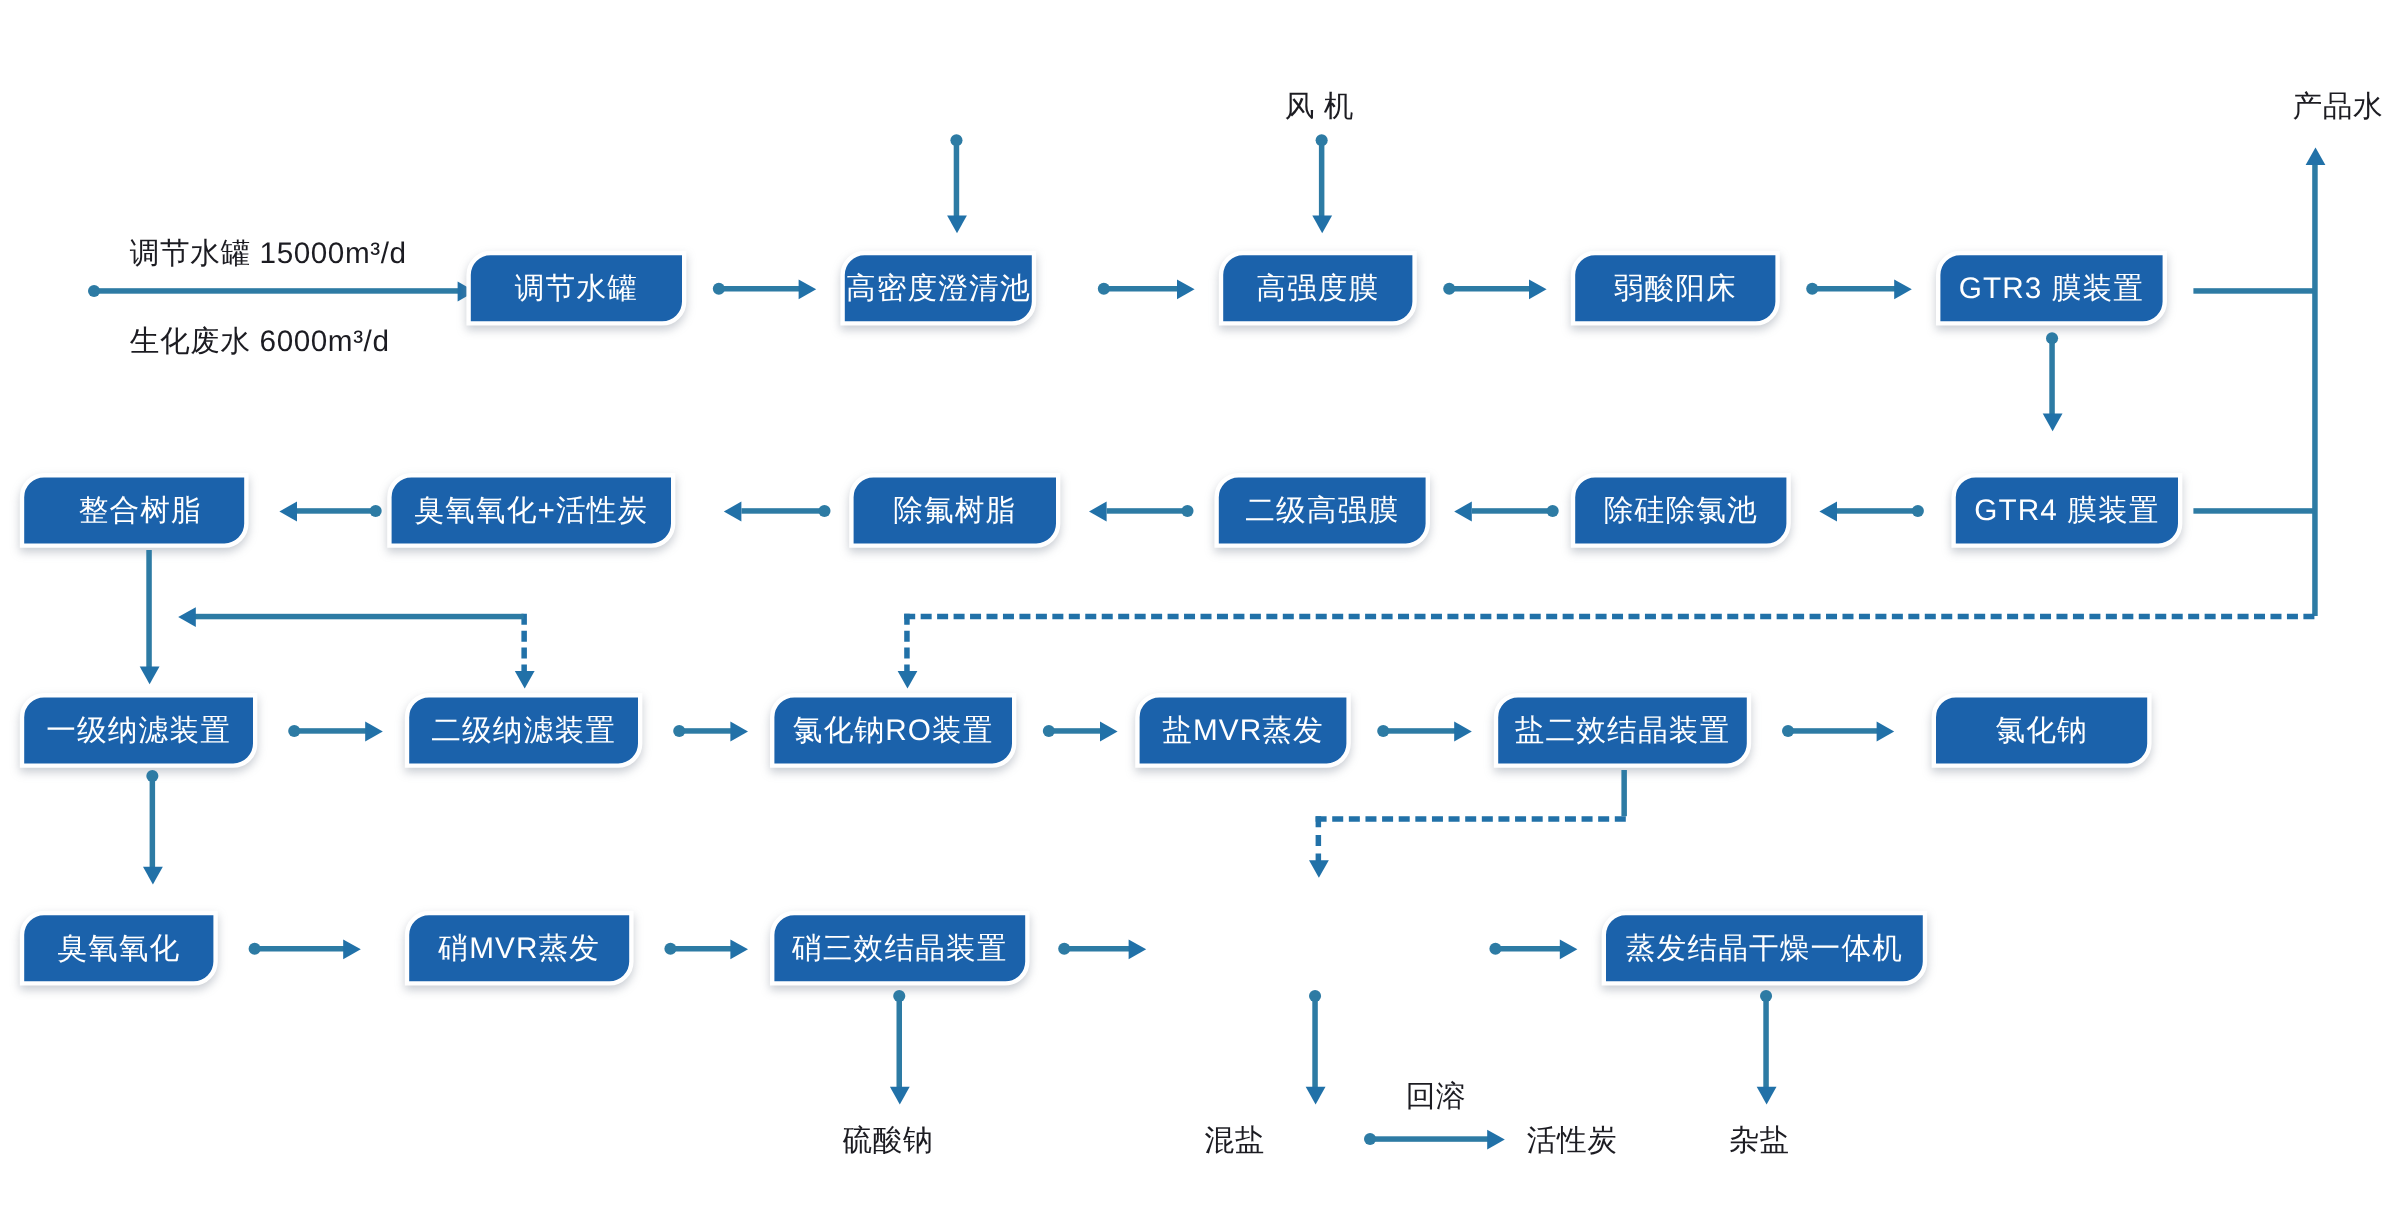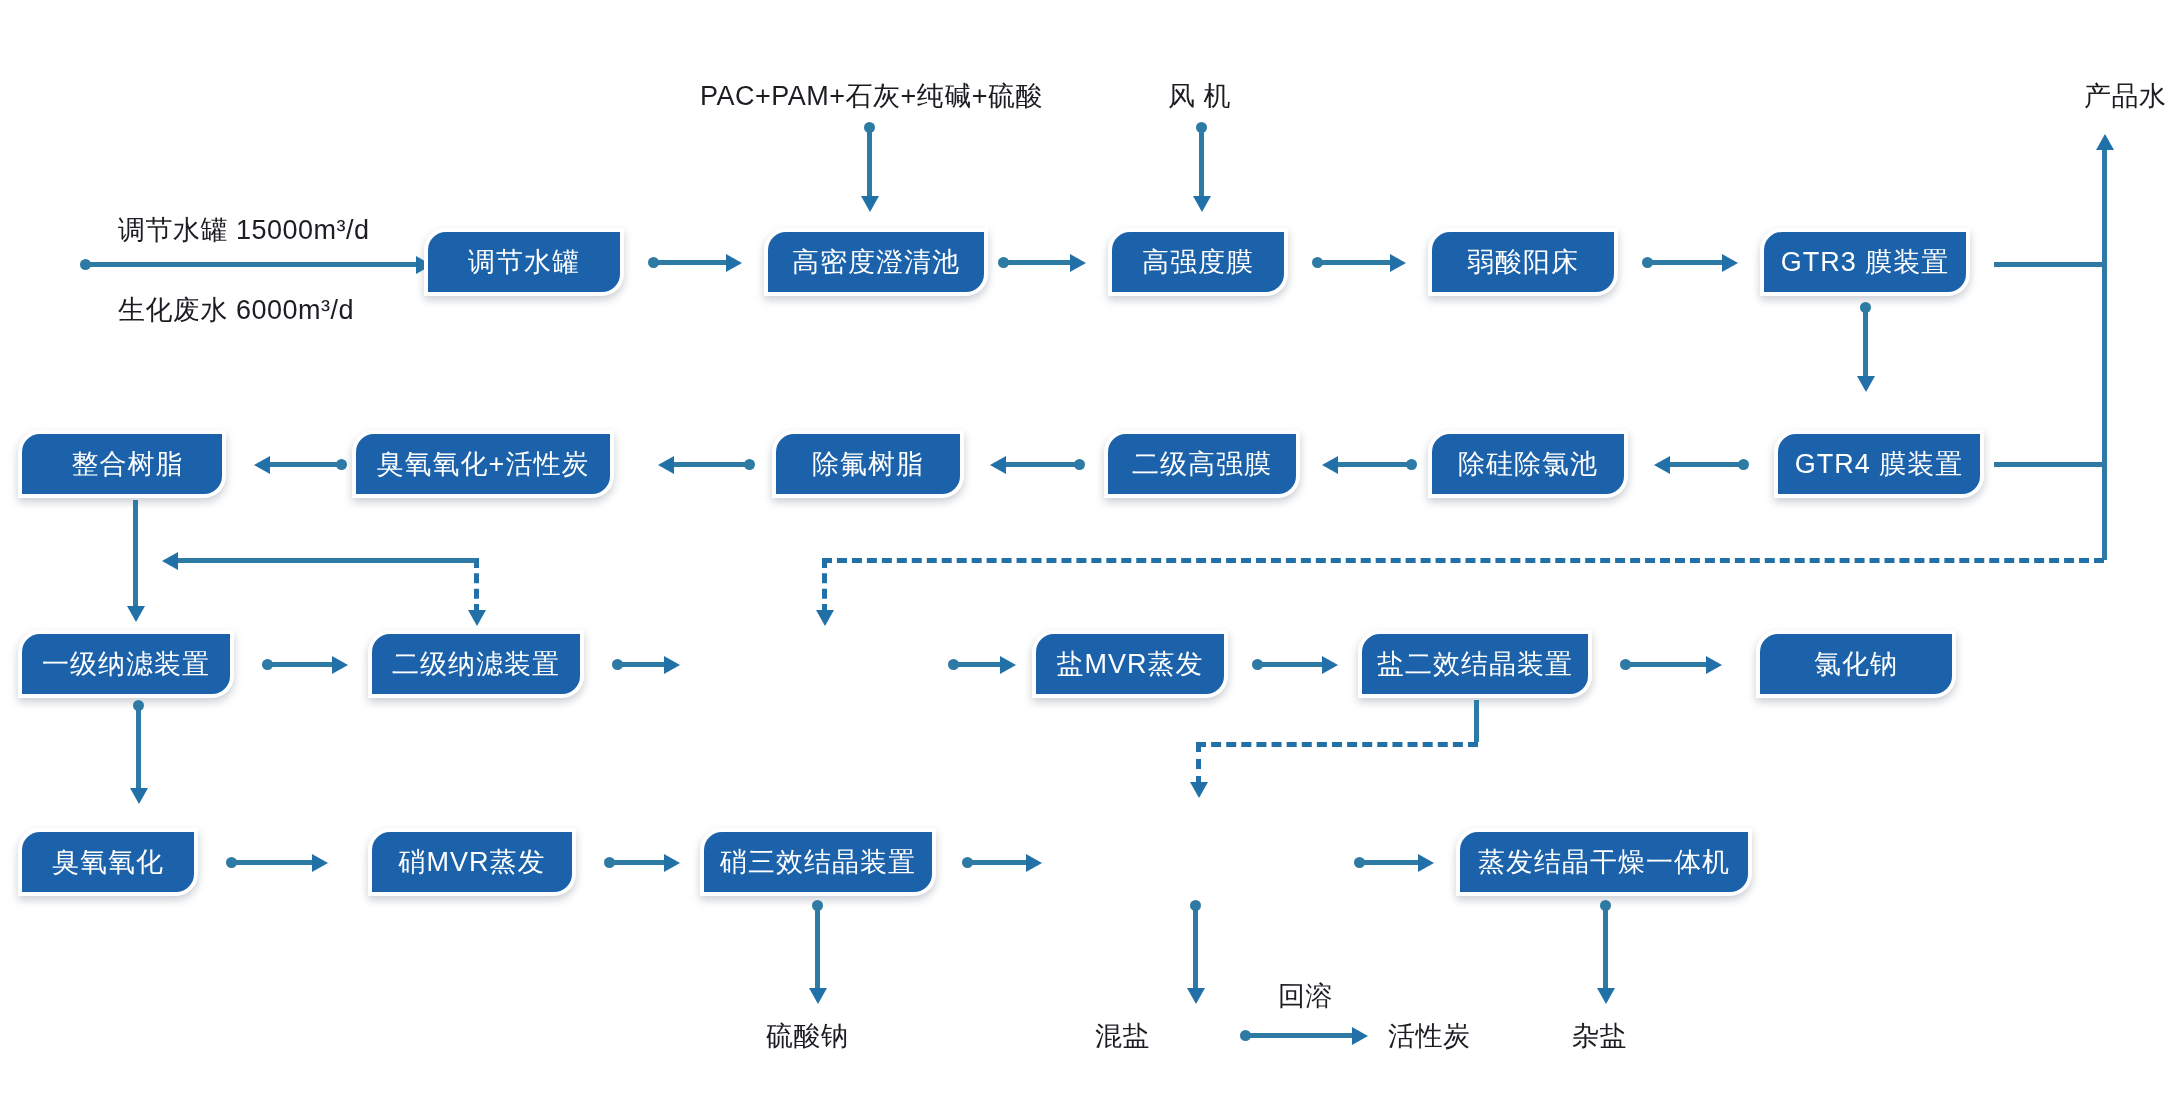--- a/index.html
+++ b/index.html
@@ -101,38 +101,37 @@
 
 <div id="stage">
 
   <div class="lbl sup" style="left:118px;top:212px;">
     <span>调节水罐 15000m³/d</span>
   </div>
   <div class="lbl sup" style="left:118px;top:292px;">
     <span>生化废水 6000m³/d</span>
   </div>
 
-  <div class="lbl" style="left:700px;top:78px;">PAC+PAM+石灰+纯碱+硫酸</div>
   <div class="lbl" style="left:1168px;top:78px;">风 机</div>
   <div class="lbl" style="left:2084px;top:78px;">产品水</div>
 
   <div class="dot" style="left:80px;top:259px;"></div>
   <div class="hline" style="left:86px;top:262px;width:336px;"></div>
   <div class="arw r" style="left:416px;top:256px;"></div>
 
   <div class="dot" style="left:864px;top:122px;"></div>
   <div class="vline" style="left:867px;top:128px;height:72px;"></div>
   <div class="arw d" style="left:861px;top:196px;"></div>
 
   <div class="dot" style="left:1196px;top:122px;"></div>
   <div class="vline" style="left:1199px;top:128px;height:72px;"></div>
   <div class="arw d" style="left:1193px;top:196px;"></div>
 
   <div class="node" style="left:424px;top:228px;width:200px;height:68px;">调节水罐</div>
-  <div class="node" style="left:764px;top:228px;width:224px;height:68px;">高密度澄清池</div>
+  <div class="node" style="left:764px;top:228px;width:178px;height:68px;">高密度澄清池</div>
   <div class="node" style="left:1108px;top:228px;width:180px;height:68px;">高强度膜</div>
   <div class="node" style="left:1428px;top:228px;width:190px;height:68px;">弱酸阳床</div>
   <div class="node" style="left:1760px;top:228px;width:210px;height:68px;">GTR3 膜装置</div>
 
   <div class="dot" style="left:648px;top:257px;"></div>
   <div class="hline" style="left:654px;top:260px;width:78px;"></div>
   <div class="arw r" style="left:726px;top:254px;"></div>
 
   <div class="dot" style="left:998px;top:257px;"></div>
   <div class="hline" style="left:1004px;top:260px;width:72px;"></div>
@@ -190,20 +189,21 @@
   <div class="vline" style="left:133px;top:500px;height:110px;"></div>
   <div class="arw d" style="left:127px;top:606px;"></div>
 
   <div class="vline dash" style="left:474px;top:558px;height:56px;"></div>
   <div class="arw d" style="left:468px;top:610px;"></div>
   <div class="hline" style="left:176px;top:558px;width:300px;"></div>
   <div class="arw l" style="left:162px;top:552px;"></div>
 
   <div class="node" style="left:18px;top:630px;width:216px;height:68px;">一级纳滤装置</div>
   <div class="node" style="left:368px;top:630px;width:216px;height:68px;">二级纳滤装置</div>
+  <div class="node" style="left:700px;top:630px;width:224px;height:68px;">氯化钠RO装置</div>
   <div class="node" style="left:1032px;top:630px;width:196px;height:68px;">盐MVR蒸发</div>
   <div class="node" style="left:1358px;top:630px;width:234px;height:68px;">盐二效结晶装置</div>
   <div class="node" style="left:1756px;top:630px;width:200px;height:68px;">氯化钠</div>
 
   <div class="dot" style="left:262px;top:659px;"></div>
   <div class="hline" style="left:268px;top:662px;width:70px;"></div>
   <div class="arw r" style="left:332px;top:656px;"></div>
 
   <div class="dot" style="left:612px;top:659px;"></div>
   <div class="hline" style="left:618px;top:662px;width:52px;"></div>

